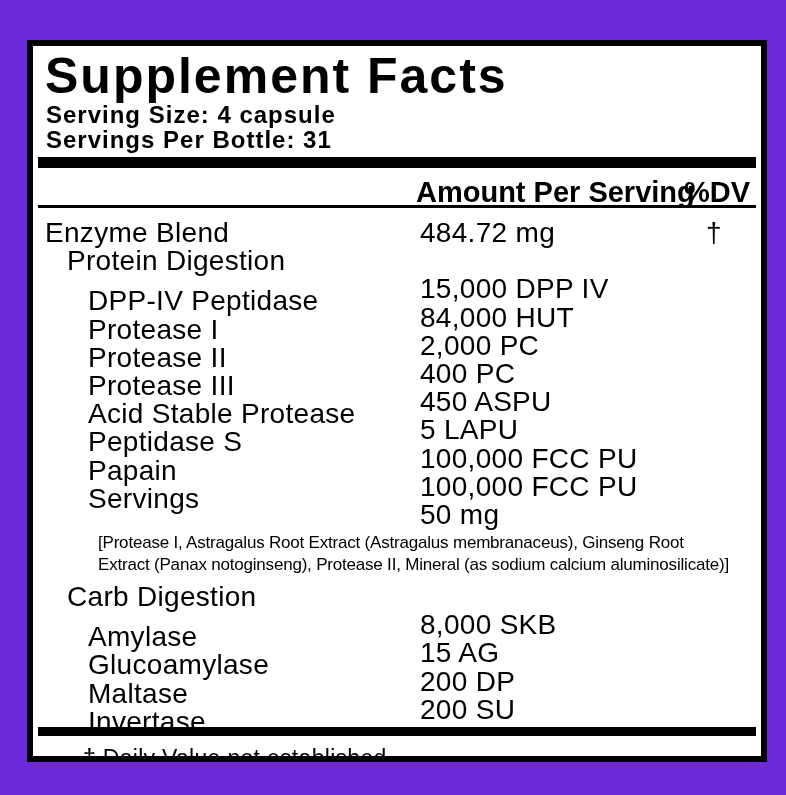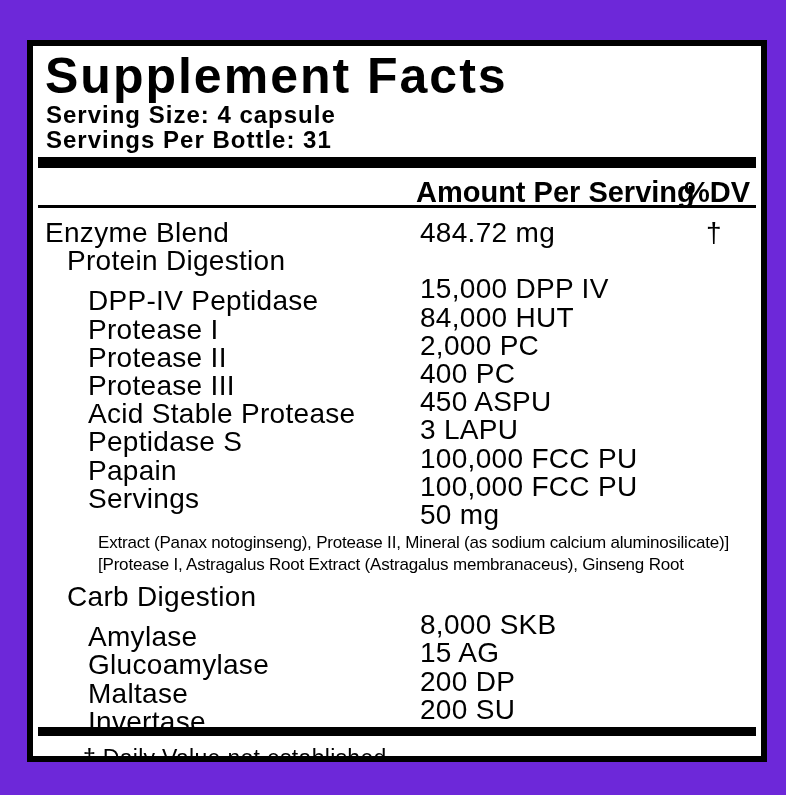--- a/index.html
+++ b/index.html
@@ -143,40 +143,40 @@
         <span class="amt">400 PC</span>
       </div>
 
       <div class="row L2">
         <span class="name">Acid Stable Protease</span>
         <span class="amt">450 ASPU</span>
       </div>
 
       <div class="row L2">
         <span class="name">Peptidase S</span>
-        <span class="amt">3 LAPU</span>
+        <span class="amt">5 LAPU</span>
       </div>
 
       <div class="row L2">
         <span class="name">Papain</span>
         <span class="amt">100,000 FCC PU</span>
       </div>
 
       <div class="row L2">
         <span class="name">Servings</span>
         <span class="amt">100,000 FCC PU</span>
       </div>
 
       <div class="row L2">
         <span class="amt">50 mg</span>
       </div>
 
       <div class="fineprint">
+        <div>[Protease I, Astragalus Root Extract (Astragalus membranaceus), Ginseng Root</div>
         <div>Extract (Panax notoginseng), Protease II, Mineral (as sodium calcium aluminosilicate)]</div>
-        <div>[Protease I, Astragalus Root Extract (Astragalus membranaceus), Ginseng Root</div>
       </div>
 
       <div class="row L1 section-gap">
         <span class="name">Carb Digestion</span>
       </div>
 
       <div class="row L2">
         <span class="name">Amylase</span>
         <span class="amt">8,000 SKB</span>
       </div>

